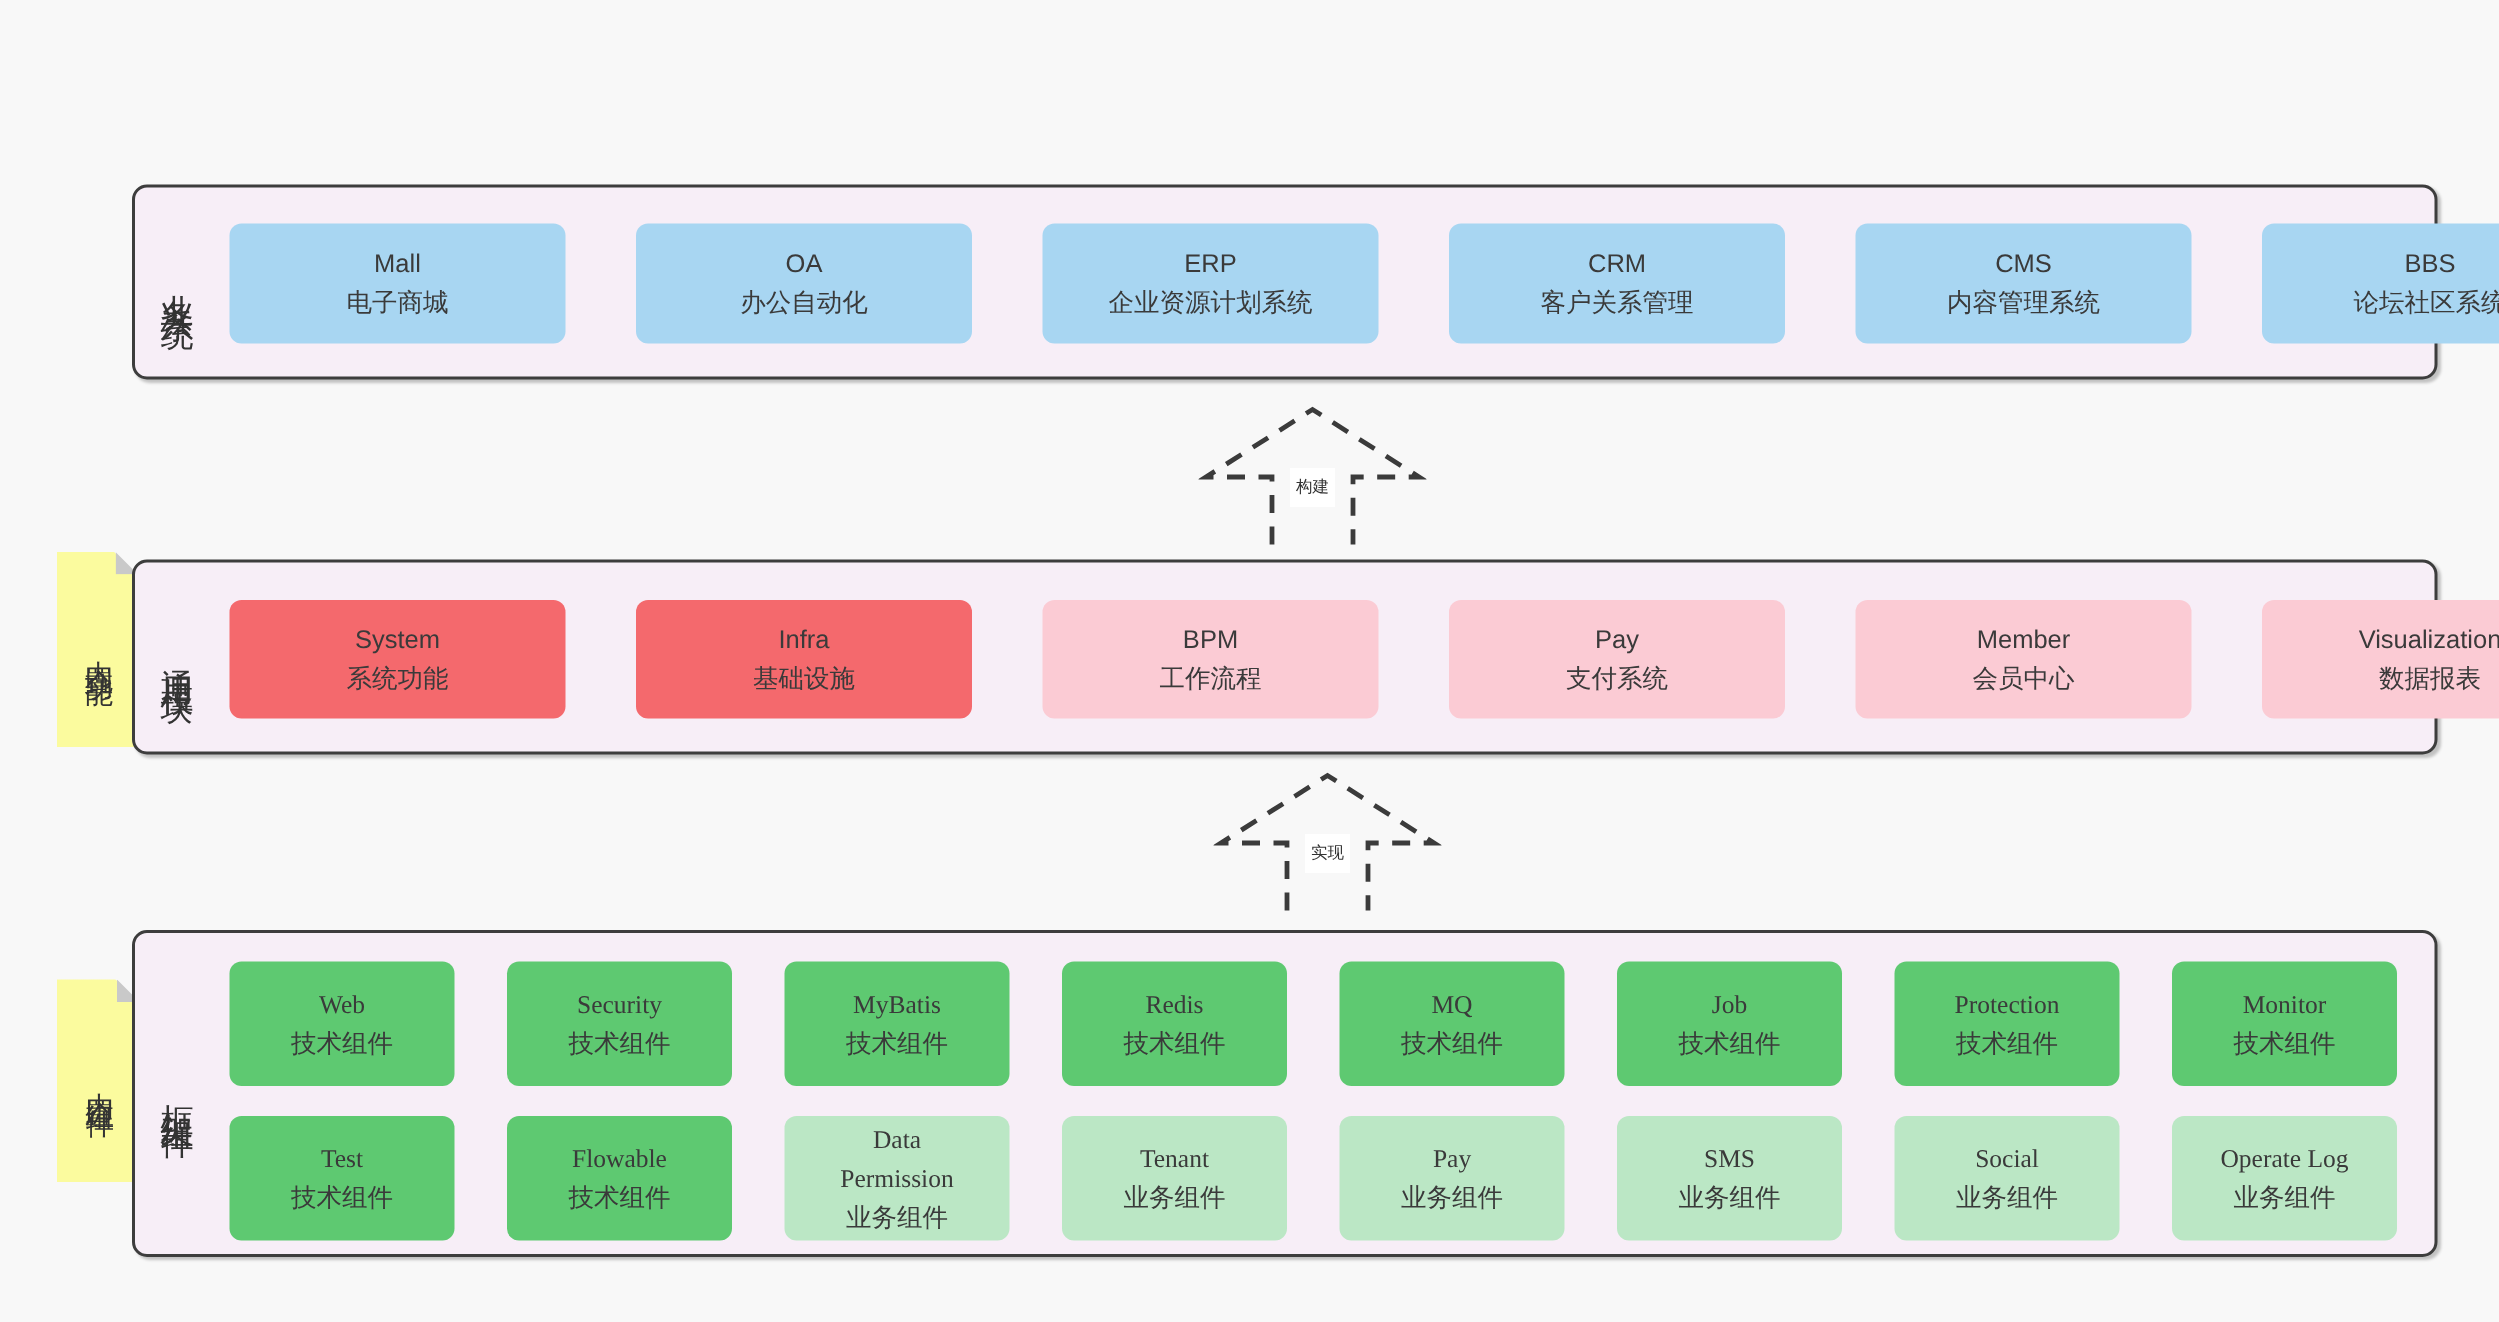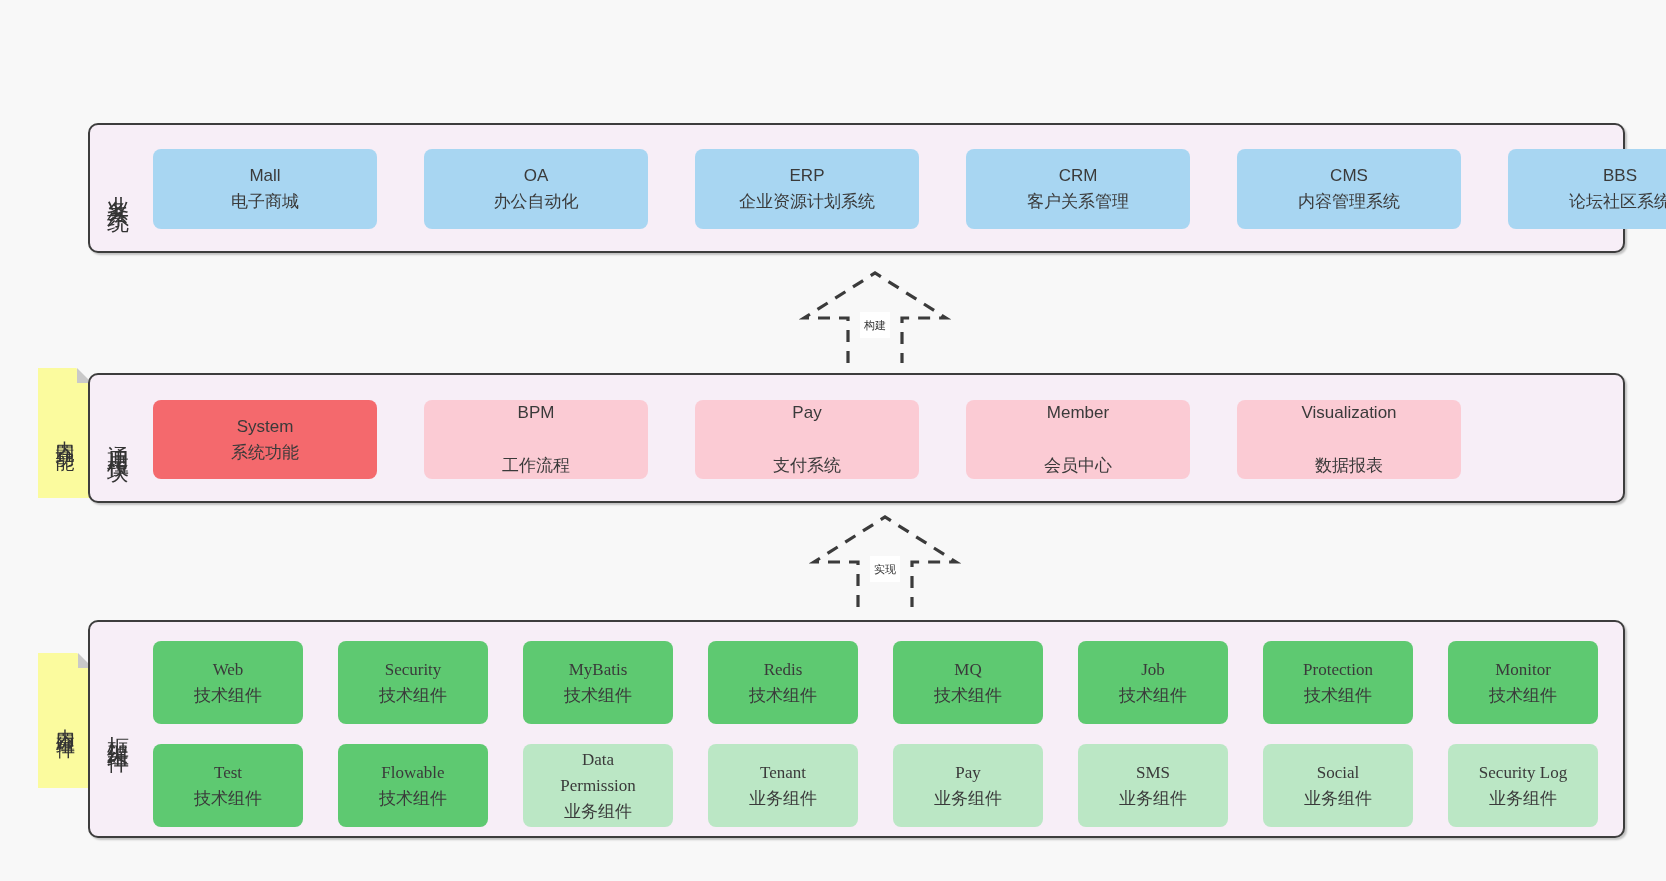--- a/index.html
+++ b/index.html
@@ -41,21 +41,21 @@
     box-sizing:border-box;border-radius:8px;
     display:flex;flex-direction:column;justify-content:center;align-items:center;
     text-align:center;font-size:17px;line-height:26px;color:var(--text);
     padding:0 6px;flex:0 0 auto;
   }
   .size-l{width:224px;height:80px;}
   #panel-modules .size-l{height:79px;}
   .size-s{width:150px;height:83px;}
   .box-blue{background:var(--box-blue);}
   .box-red{background:var(--box-red);text-align:center;}
-  .box-pink{background:var(--box-pink);justify-content:space-between;}
+  .box-pink{background:var(--box-pink);}
   .box-green{background:var(--box-green);}
   .box-green-light{background:var(--box-green-light);}
   .box-datapermission .en{max-width:92px;}
 
   .sticky{
     position:absolute;display:flex;align-items:center;justify-content:center;
     background:linear-gradient(225deg,var(--page-bg) 11px,var(--sticky-yellow) 11.5px);
   }
   #sticky-features{left:38px;top:368px;width:54px;height:130px;}
   #sticky-components{left:38px;top:653px;width:55px;height:135px;}
@@ -128,20 +128,24 @@
     <span class="fold"></span>
     <span class="vtext">内置功能</span>
   </div>
   <section class="panel" id="panel-modules">
     <div class="vlabel">通用模块</div>
     <div class="row">
       <div class="box size-l box-red">
         <div class="en">System</div>
         <div class="zh">系统功能</div>
       </div>
+      <div class="box size-l box-red">
+        <div class="en">Infra</div>
+        <div class="zh">基础设施</div>
+      </div>
       <div class="box size-l box-pink">
         <div class="en">BPM</div>
         <div class="zh">工作流程</div>
       </div>
       <div class="box size-l box-pink">
         <div class="en">Pay</div>
         <div class="zh">支付系统</div>
       </div>
       <div class="box size-l box-pink">
         <div class="en">Member</div>
@@ -224,19 +228,19 @@
       </div>
       <div class="box size-s box-green-light">
         <div class="en">SMS</div>
         <div class="zh">业务组件</div>
       </div>
       <div class="box size-s box-green-light">
         <div class="en">Social</div>
         <div class="zh">业务组件</div>
       </div>
       <div class="box size-s box-green-light">
-        <div class="en">Security Log</div>
+        <div class="en">Operate Log</div>
         <div class="zh">业务组件</div>
       </div>
     </div>
   </section>
 
 </div>
 
 </body></html>

